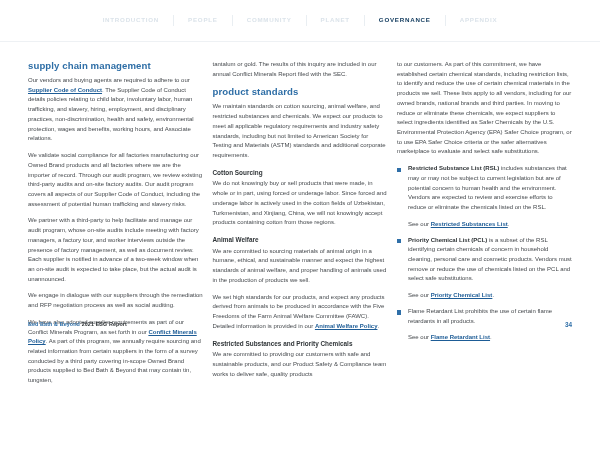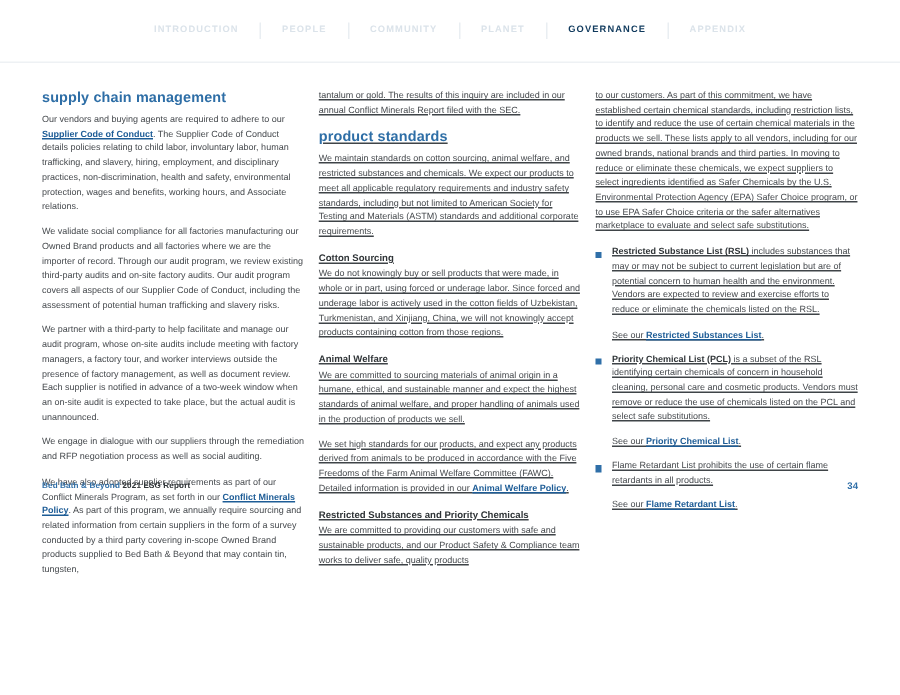--- a/index.html
+++ b/index.html
@@ -61,21 +61,20 @@
     gap: 0px;
     padding: 0 28px;
     box-sizing: border-box;
   }
   .col {
     width: 175px;
     flex: 0 0 175px;
   }
   .col + .col {
     margin-left: 9.5px;
-    text-decoration: underline;
   }
 
   h2.sect {
     font-size: 9.6px;
     line-height: 1.15;
     font-weight: bold;
     color: #2e6ea6;
     margin: 0 0 5px 0;
     letter-spacing: 0.1px;
   }

